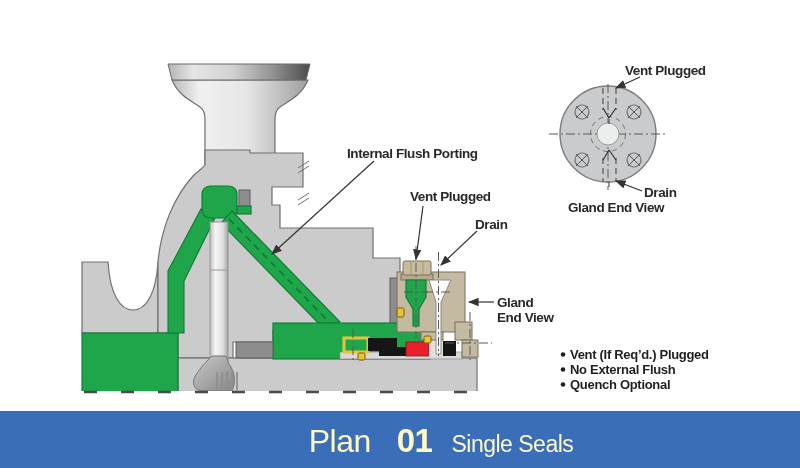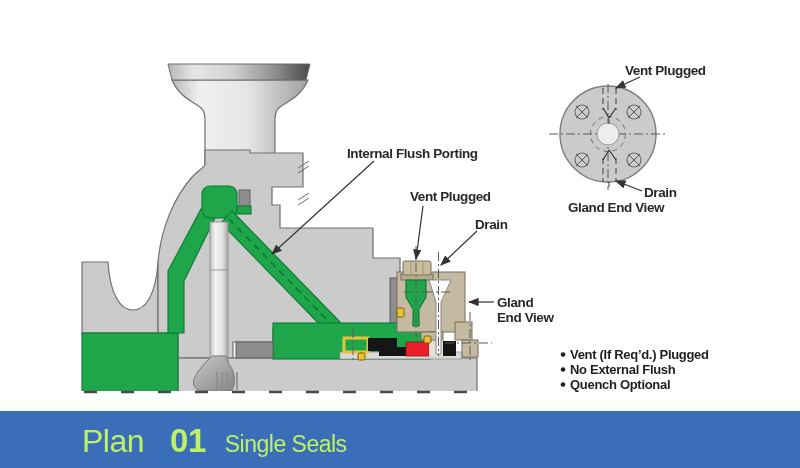--- a/index.html
+++ b/index.html
@@ -25,21 +25,21 @@
   .lbl{font:700 13.5px "Liberation Sans",sans-serif;fill:#282828;letter-spacing:-0.4px;}
   .note{font:700 13px "Liberation Sans",sans-serif;fill:#1f1f1f;letter-spacing:-0.3px;}
   .brk{stroke:#707070;stroke-width:1;fill:none;}
   .edge-dash{stroke:#4a4a4a;stroke-width:2.5;stroke-dasharray:13 24;fill:none;}
   .endview-body{fill:#c9cbcd;stroke:#7c7c7c;stroke-width:1.4;}
   .bolthole{fill:#c9cbcd;stroke:#6e6e6e;stroke-width:1.2;}
   .xline{stroke:#555;stroke-width:1;fill:none;}
   
   .footer{position:absolute;left:0;top:411px;width:800px;height:57px;
           background:var(--accent-blue);display:flex;align-items:baseline;
-          padding-left:82px;box-sizing:border-box;padding-top:11px;color:#bef264;}
+          padding-left:82px;box-sizing:border-box;padding-top:11px;color:#fef9c3;justify-content:center;}
   .plan-word{font:400 32px "Liberation Sans",sans-serif;letter-spacing:-0.5px;}
   .plan-num{font:700 33px "Liberation Sans",sans-serif;margin-left:26px;letter-spacing:-0.5px;}
   .plan-sub{font:400 23px "Liberation Sans",sans-serif;margin-left:19px;letter-spacing:-0.5px;}
 </style>
 </head>
 <body>
 
 <svg width="800" height="412" viewBox="0 0 800 412">
   <defs>
     <linearGradient id="gradFlange" x1="0" y1="0" x2="1" y2="0">

